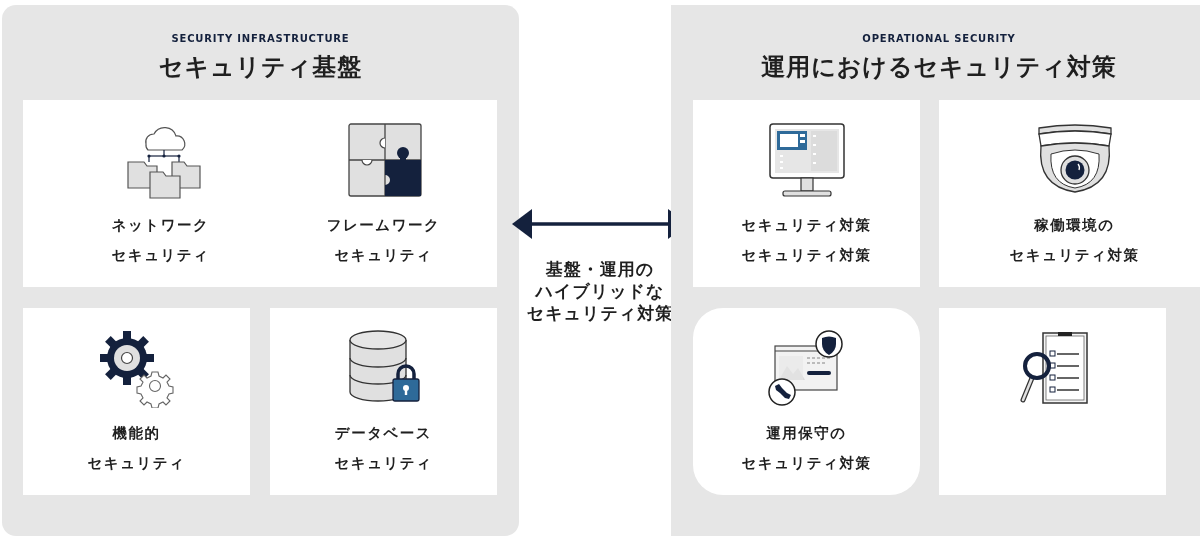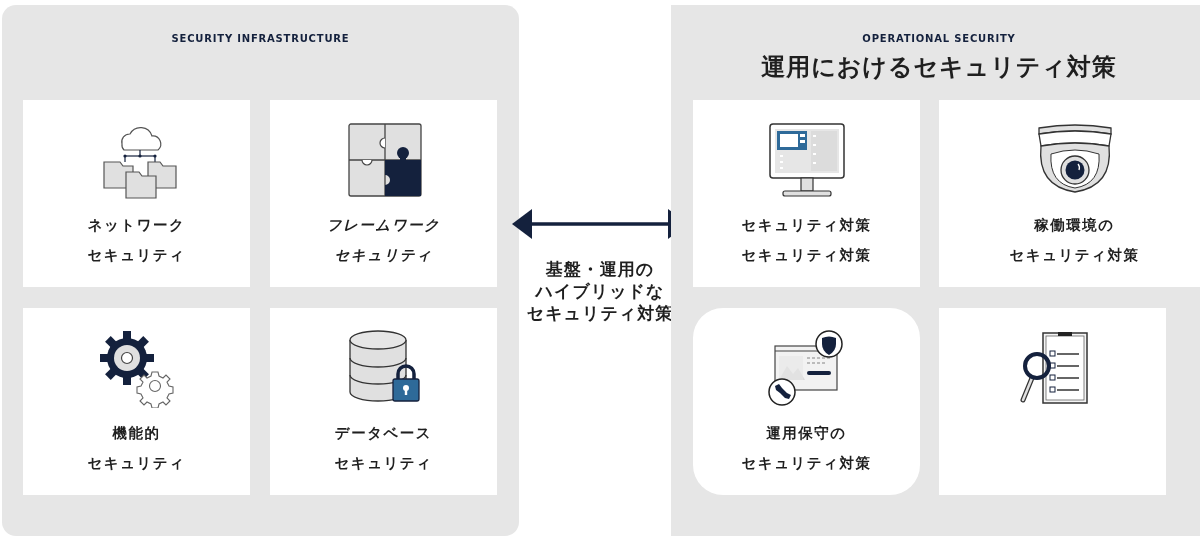--- a/index.html
+++ b/index.html
@@ -19,22 +19,23 @@
   .center { position:absolute; left:510px; width:180px; top:205px; }
   .center svg { display:block; }
   .center-text { position:absolute; left:510px; width:180px; top:258px; text-align:center;
                  font-size:17px; font-weight:bold; line-height:22px; letter-spacing:1px; color:#1f1f1f; }
 </style>
 </head>
 <body>
 
 <div class="panel left">
   <div class="eyebrow">SECURITY INFRASTRUCTURE</div>
-
-  <div class="card" style="left:21px; top:95px;">
+  <div class="heading">セキュリティ基盤</div>
+
+  <div class="card" style="left:21px; top:95px;padding-left:48px;">
     <div class="icon">
       <svg width="90" height="78" viewBox="0 0 90 78">
         <path d="M30 22 a8 8 0 0 1 8-10 a12 12 0 0 1 22 2 a8 8 0 0 1 6 14 H32 a7 7 0 0 1 -2-6z" fill="#fff" stroke="#555" stroke-width="1.2"></path>
         <line x1="48" y1="28" x2="48" y2="34" stroke="#14213d" stroke-width="1.2"></line>
         <line x1="33" y1="34" x2="63" y2="34" stroke="#14213d" stroke-width="1.2"></line>
         <circle cx="33" cy="34" r="1.6" fill="#14213d"></circle>
           <circle cx="48" cy="34" r="1.6" fill="#14213d"></circle>
           <circle cx="63" cy="34" r="1.6" fill="#14213d"></circle>
         <line x1="33" y1="34" x2="33" y2="40" stroke="#14213d" stroke-width="1.2"></line>
         <line x1="63" y1="34" x2="63" y2="40" stroke="#14213d" stroke-width="1.2"></line>
@@ -42,21 +43,21 @@
         <path d="M56 40 h12 l3 4 h13 v22 h-28z" fill="#e0e0e0" stroke="#555" stroke-width="1.2"></path>
         <path d="M34 50 h13 l3 4 h14 v22 h-30z" fill="#e0e0e0" stroke="#555" stroke-width="1.2"></path>
       </svg>
     </div>
     <div class="label">
       <div>ネットワーク</div>
       <div>セキュリティ</div>
     </div>
   </div>
 
-  <div class="card" style="left:268px; top:95px;font-style:italic;">
+  <div class="card" style="left:268px; top:95px;">
     <div class="icon">
       <svg width="80" height="78" viewBox="0 0 80 78">
         <rect x="5" y="2" width="72" height="72" rx="2" fill="#e0e0e0" stroke="#444" stroke-width="1.3"></rect>
         <line x1="41" y1="2" x2="41" y2="74" stroke="#444" stroke-width="1.3"></line>
         <line x1="5" y1="38" x2="77" y2="38" stroke="#444" stroke-width="1.3"></line>
         <path d="M41 38 h36 v36 h-36 v-11 a5 5 0 0 0 0-10 z" fill="#14213d"></path>
         <circle cx="59" cy="31" r="6" fill="#14213d"></circle>
         <rect x="56" y="33" width="6" height="6" fill="#14213d"></rect>
         <path d="M41 16 a5 5 0 0 0 0 10" fill="#fff" stroke="#444" stroke-width="1.2"></path>
         <path d="M18 38 a5 5 0 0 0 10 0" fill="#fff" stroke="#444" stroke-width="1.2"></path>

